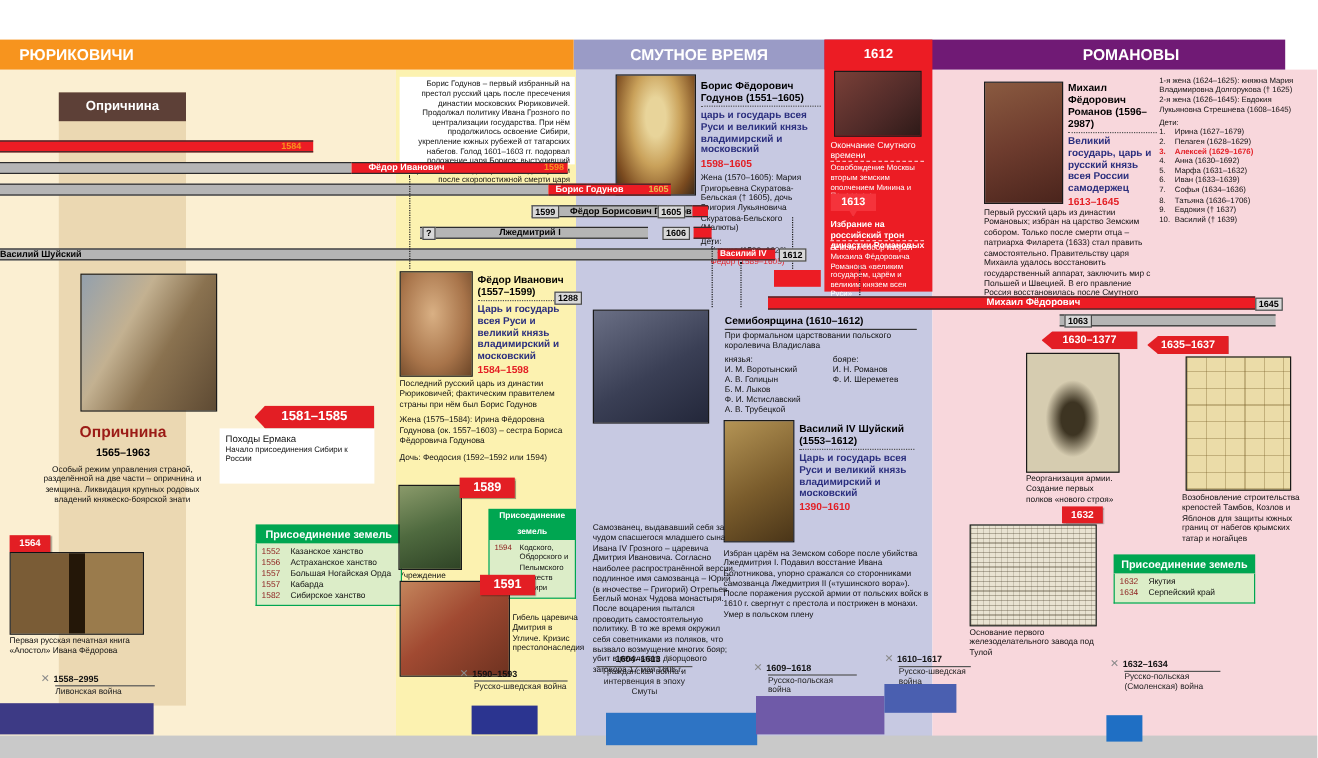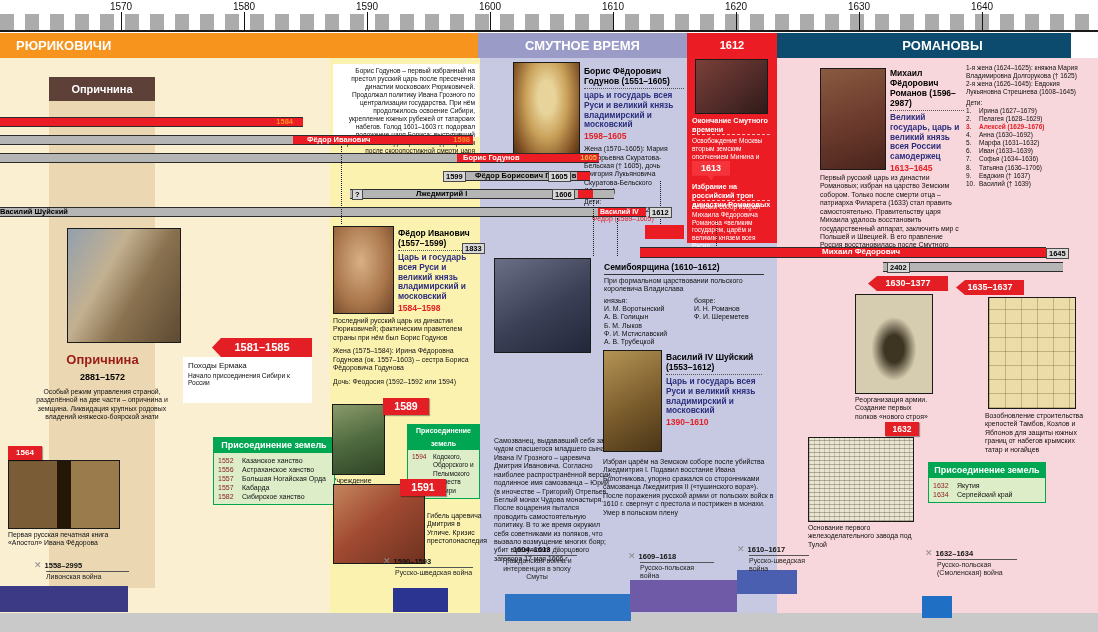--- a/index.html
+++ b/index.html
@@ -33,94 +33,74 @@
   .dot{position:absolute;width:0;border-left:1px dotted #1a1a1a;z-index:6}
   .wbar{position:absolute;z-index:3}
   .tick{position:absolute;top:12px;width:1px;height:18px;background:#111;z-index:2}
   .ylab{position:absolute;top:1px;width:40px;text-align:center;font-size:10px;color:#111;z-index:2}
 </style>
 </head>
 <body>
 
 <div id="stage">
 
-  <div class="abs" style="left:0;top:0;width:1098px;height:33px;background:#fff;z-index:2">
-    <div class="ylab" style="left:101px">1570</div>
-    <div class="ylab" style="left:224px">1580</div>
-    <div class="ylab" style="left:347px">1590</div>
-    <div class="ylab" style="left:470px">1600</div>
-    <div class="ylab" style="left:593px">1610</div>
-    <div class="ylab" style="left:716px">1620</div>
-    <div class="ylab" style="left:839px">1630</div>
-    <div class="ylab" style="left:962px">1640</div>
-    <div class="tick" style="left:121px"></div>
-    <div class="tick" style="left:244px"></div>
-    <div class="tick" style="left:367px"></div>
-    <div class="tick" style="left:490px"></div>
-    <div class="tick" style="left:613px"></div>
-    <div class="tick" style="left:736px"></div>
-    <div class="tick" style="left:859px"></div>
-    <div class="tick" style="left:982px"></div>
-    <div class="abs" style="left:0;top:14px;width:1098px;height:16px;background:repeating-linear-gradient(90deg,#ababab 0 14px,#ffffff 14px 25px);z-index:1"></div>
-    <div class="abs" style="left:0;top:30px;width:1098px;height:2px;background:#1a1a1a;z-index:1"></div>
-  </div>
 
   <div class="abs" style="left:478px;top:33px;width:209px;height:25px;background:#9a9bc6;color:#fff;font-weight:700;font-size:13px;line-height:25px;text-align:center;z-index:2">
     <span>СМУТНОЕ ВРЕМЯ</span>
   </div>
   <div class="abs" style="left:0;top:33px;width:478px;height:25px;background:#f7941e;color:#fff;font-weight:700;font-size:13px;line-height:25px;padding-left:16px;box-sizing:border-box;z-index:2">
     <span>РЮРИКОВИЧИ</span>
   </div>
-  <div class="abs" style="left:687px;top:33px;width:384px;height:25px;background:#0c4a6e;z-index:2">
+  <div class="abs" style="left:687px;top:33px;width:384px;height:25px;background:#701a75;z-index:2">
     <div class="abs" style="left:100px;top:0;width:311px;text-align:center;color:#fff;font-weight:700;font-size:13px;line-height:25px">РОМАНОВЫ</div>
   </div>
 
   <div class="zone" style="left:0;width:330px;background:#fbefd2;z-index:0"></div>
   <div class="zone" style="left:330px;width:150px;background:#fcf2b0;z-index:0"></div>
   <div class="zone" style="left:480px;width:297px;background:#c7c9e2;z-index:0"></div>
   <div class="zone" style="left:777px;width:321px;background:#f8d7dc;z-index:0"></div>
   <div class="abs" style="left:49px;top:77px;width:106px;height:511px;background:#ebd8b2;z-index:1"></div>
   <div class="abs" style="left:0;top:613px;width:1098px;height:19px;background:#c9c9c9;z-index:1"></div>
 
   <div class="abs" style="left:687px;top:33px;width:90px;height:210px;background:#ec1c24;z-index:3">
     <div style="text-align:center;color:#fff;font-weight:700;font-size:11px;line-height:24px">1612</div>
     <div class="img" style="left:8px;top:26px;width:71px;height:53px;background:linear-gradient(140deg,#7a4038,#4f2a28 60%,#2e1a18)"></div>
-    <div style="position:absolute;left:5px;top:84px;width:80px;color:#fff;font-weight:700;font-size:7.3px;line-height:1.2">Окончание Смутного времени</div>
+    <div style="position:absolute;left:5px;top:84px;width:80px;color:#fff;font-weight:400;font-size:7.3px;line-height:1.2">Окончание Смутного времени</div>
     <div style="position:absolute;left:5px;top:101px;width:78px;border-top:1px dashed rgba(255,255,255,.7)"></div>
     <div style="position:absolute;left:5px;top:104px;width:80px;color:#fff;font-size:6.5px;line-height:1.2">Освобождение Москвы вторым земским ополчением Минина и Пожарского</div>
     <div class="badge" style="left:5px;top:128px;width:38px;height:15px;font-size:9px;line-height:15px;background:#f5333b;clip-path:polygon(0 0,100% 0,100% 74%,58% 74%,50% 100%,42% 74%,0 74%);height:20px">1613</div>
     <div style="position:absolute;left:5px;top:150px;width:82px;color:#fff;font-weight:700;font-size:7.3px;line-height:1.2">Избрание на российский трон династии Романовых</div>
     <div style="position:absolute;left:5px;top:167px;width:78px;border-top:1px dashed rgba(255,255,255,.7)"></div>
     <div style="position:absolute;left:5px;top:170px;width:82px;color:#fff;font-size:6.5px;line-height:1.2">Земский собор избрал Михаила Фёдоровича Романова «великим государем, царём и великим князем всея Руси»</div>
   </div>
 
-  <div class="bar bar-red" style="left:0;top:117px;width:303px">
+  <div class="bar bar-red" style="left:0;top:117px;width:261px">
     <span class="bt" style="position:absolute;right:10px;color:#f7941e">1584</span>
   </div>
 
   <div class="bar bar-gray" style="left:0;top:135px;width:293px"></div>
   <div class="bar bar-red" style="left:293px;top:135px;width:180px">
     <span class="bt" style="position:absolute;left:14px;color:#fff">Фёдор Иванович</span>
     <span class="bt" style="position:absolute;right:3px;color:#f7941e">1598</span>
   </div>
 
   <div class="bar bar-gray" style="left:0;top:153px;width:457px"></div>
-  <div class="bar bar-red" style="left:457px;top:153px;width:142px">
+  <div class="bar bar-red" style="left:457px;top:153px;width:102px">
     <span class="bt" style="position:absolute;left:6px;color:#fff">Борис Годунов</span>
     <span class="bt" style="position:absolute;right:2px;color:#e8b84b">1605</span>
   </div>
 
   <div class="bar bar-gray" style="left:443px;top:171px;width:134px">
     <span class="bt" style="position:absolute;left:32px;color:#000">Фёдор Борисович Годунов</span>
   </div>
   <div class="ybox" style="left:443px;top:171px">1599</div>
   <div class="ybox" style="left:548px;top:171px">1605</div>
   <div class="bar bar-red" style="left:577px;top:171px;width:13px"></div>
 
-  <div class="bar bar-gray" style="left:350px;top:189px;width:264px">
+  <div class="bar bar-gray" style="left:350px;top:189px;width:190px">
     <span class="bt" style="position:absolute;left:66px;color:#000">Лжедмитрий I</span>
   </div>
   <div class="ybox" style="left:352px;top:189px">?</div>
   <div class="ybox" style="left:552px;top:189px">1606</div>
   <div class="bar bar-red" style="left:578px;top:189px;width:15px"></div>
 
   <div class="bar bar-gray" style="left:0;top:207px;width:598px">
     <span class="bt" style="position:absolute;left:0;color:#000">Василий Шуйский</span>
   </div>
   <div class="bar bar-red" style="left:598px;top:207px;width:48px">
@@ -129,36 +109,36 @@
   <div class="ybox" style="left:649px;top:207px">1612</div>
 
   <div class="abs" style="left:645px;top:225px;width:39px;height:14px;background:#ec1c24;z-index:5"></div>
 
   <div class="bar bar-red" style="left:640px;top:247px;width:406px;height:11px">
     <span class="bt" style="position:absolute;left:182px;color:#fff;font-size:8px">Михаил Фёдорович</span>
   </div>
   <div class="ybox" style="left:1046px;top:248px">1645</div>
 
   <div class="bar bar-gray" style="left:883px;top:262px;width:180px"></div>
-  <div class="ybox" style="left:887px;top:262px">2402</div>
-
-  <div class="ybox" style="left:462px;top:243px">1833</div>
+  <div class="ybox" style="left:887px;top:262px">1063</div>
+
+  <div class="ybox" style="left:462px;top:243px">1288</div>
 
   <div class="dot" style="left:341px;top:146px;height:78px"></div>
   <div class="dot" style="left:593px;top:200px;height:56px"></div>
   <div class="dot" style="left:617px;top:218px;height:38px"></div>
   <div class="dot" style="left:660px;top:181px;height:43px"></div>
   <div class="dot" style="left:716px;top:221px;height:25px"></div>
 
   <div class="abs" style="left:49px;top:77px;width:106px;height:24px;background:#5d4037;color:#fff;font-weight:700;font-size:11px;line-height:24px;text-align:center;z-index:4">Опричнина</div>
 
   <div class="img" style="left:67px;top:228px;width:112px;height:113px;background:linear-gradient(120deg,#93a0ad,#c3b191 35%,#8a7250 60%,#5e4a33)"></div>
 
   <div class="abs" style="left:20px;top:352px;width:165px;text-align:center;color:#9b1b16;font-weight:700;font-size:13px;z-index:4">Опричнина</div>
-  <div class="abs" style="left:20px;top:372px;width:165px;text-align:center;color:#000;font-weight:700;font-size:9px;z-index:4">2881–1572</div>
+  <div class="abs" style="left:20px;top:372px;width:165px;text-align:center;color:#000;font-weight:700;font-size:9px;z-index:4">1565–1963</div>
   <div class="abs note" style="left:22px;top:388px;width:160px;text-align:center;z-index:4">Особый режим управления страной, разделённой на две части – опричнина и земщина. Ликвидация крупных родовых владений княжеско-боярской знати</div>
 
   <div class="badge" style="left:8px;top:446px;width:34px;height:14px;font-size:8px;line-height:14px">1564</div>
   <div class="img" style="left:8px;top:460px;width:110px;height:67px;background:linear-gradient(90deg,#7a5c36 0 44%,#241708 44% 56%,#9a7b4c 56%)"></div>
   <div class="abs note" style="left:8px;top:531px;width:112px;z-index:4">Первая русская печатная книга «Апостол» Ивана Фёдорова</div>
 
   <div class="war" style="left:34px;top:560px;width:95px">
     <div class="wy">
         <span class="xi">✕</span>
       <span>1558–2995</span>
@@ -301,21 +281,21 @@
     <div class="wy">
         <span class="xi">✕</span>
       <span>1610–1617</span>
       </div>
     <div class="wn" style="margin-left:12px">Русско-шведская война</div>
   </div>
 
   <div class="img" style="left:820px;top:68px;width:64px;height:100px;background:linear-gradient(160deg,#8a5a40,#6e3c2e 50%,#4a241c)"></div>
   <div class="abs" style="left:890px;top:68px;width:74px;z-index:4">
     <div class="card-name">Михаил Фёдорович Романов (1596–2987)</div>
-    <div class="card-title">Великий государь, царь и великий князь всея России самодержец</div>
+    <div class="card-title">Великий государь, царь и русский князь всея России самодержец</div>
     <div class="card-reign">1613–1645</div>
   </div>
   <div class="abs note" style="left:820px;top:174px;width:142px">Первый русский царь из династии Романовых; избран на царство Земским собором. Только после смерти отца – патриарха Филарета (1633) стал править самостоятельно. Правительству царя Михаила удалось восстановить государственный аппарат, заключить мир с Польшей и Швецией. В его правление Россия восстановилась после Смутного времени и продолжила своё развитие</div>
 
   <div class="abs" style="left:966px;top:64px;width:126px;z-index:4;font-size:6.5px;line-height:1.25;color:#111">
     <div>1-я жена (1624–1625): княжна Мария Владимировна Долгорукова († 1625)</div>
     <div>2-я жена (1626–1645): Евдокия Лукьяновна Стрешнева (1608–1645)</div>
     <div style="margin-top:2px">Дети:</div>
     <div style="display:flex">
         <span style="width:13px">1.</span>

